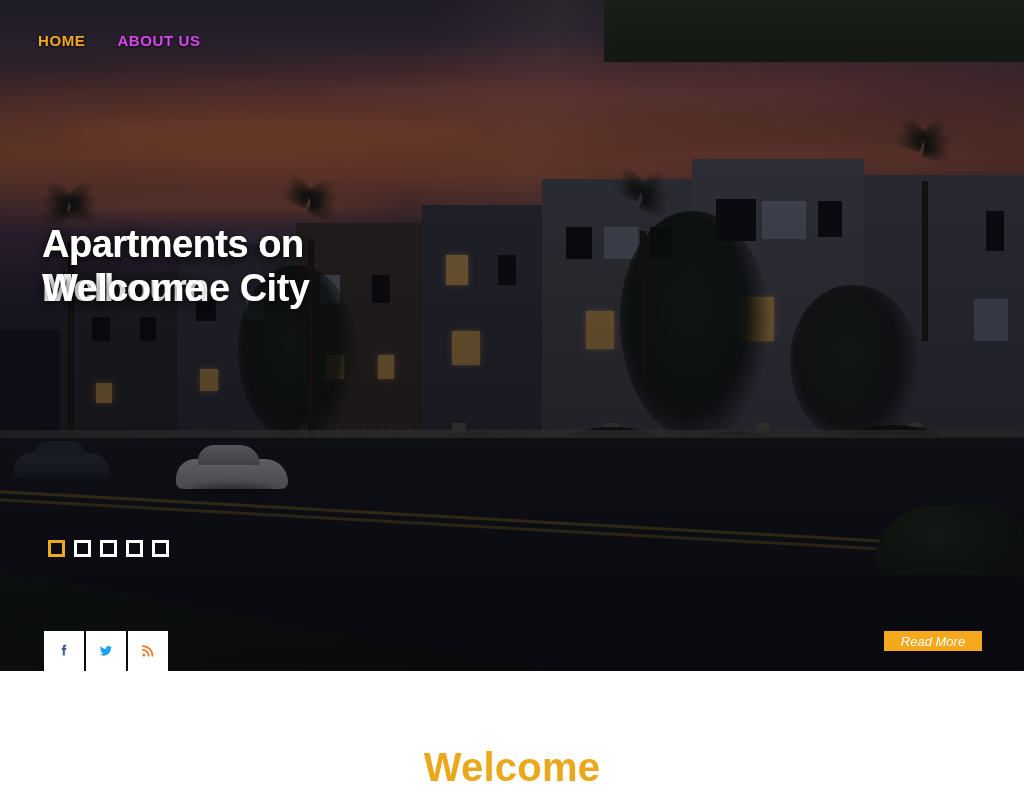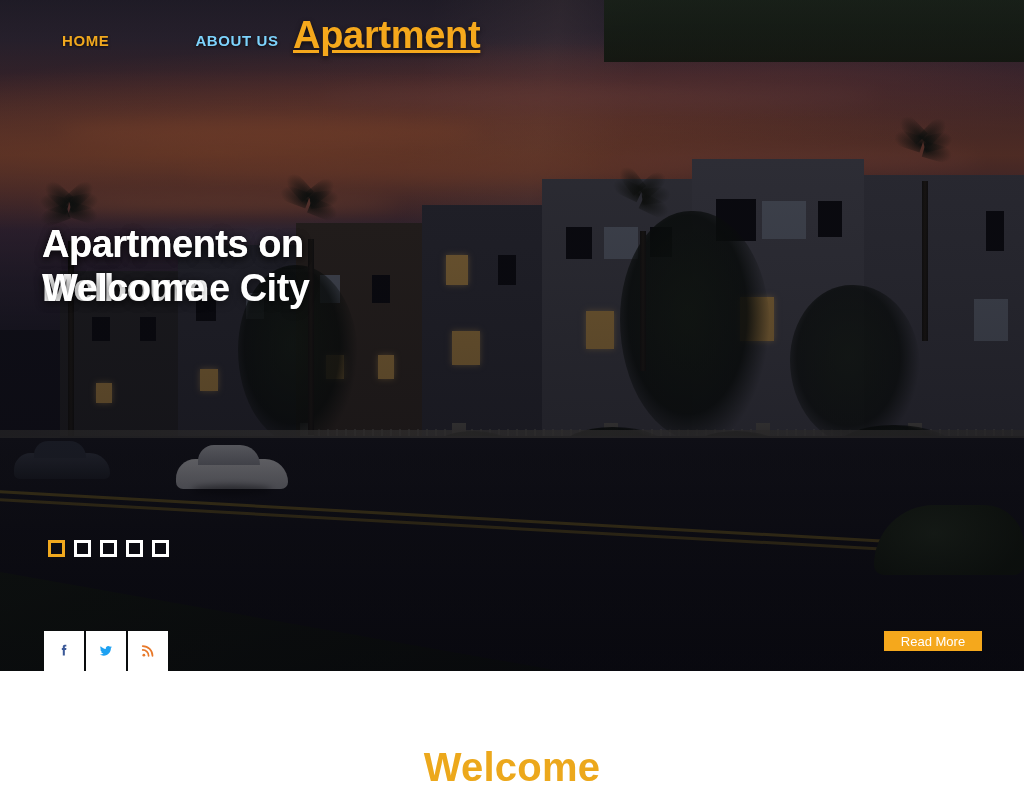--- a/index.html
+++ b/index.html
@@ -160,24 +160,24 @@
       linear-gradient(180deg, rgba(8,8,14,.40) 0%, rgba(8,8,14,.52) 40%, rgba(6,6,12,.72) 100%);
     pointer-events:none;
   }
 
   
   .navbar{
     position:absolute; left:0; top:0; width:1024px; height:80px;
     display:flex; align-items:center;
     z-index:30;
   }
-  .nav-left{ display:flex; align-items:center; gap:86px; margin-left:62px; }
+  .nav-left{ display:flex; align-items:center; gap:32px; margin-left:38px; }
   .nav-right{ display:flex; align-items:center; gap:44px; margin-left:auto; margin-right:72px; }
   .nav-link{
-    color:#7dd3fc; font-size:15px; font-weight:bold; letter-spacing:.6px;
+    color:#d946ef; font-size:15px; font-weight:bold; letter-spacing:.6px;
     text-decoration:none; text-transform:uppercase; white-space:nowrap;
     text-shadow:0 1px 3px rgba(0,0,0,.75);
     cursor:pointer;
   }
   .nav-link.active{ color:#f0a81e; }
   .brand{
     position:absolute; left:293px; top:14px;
     font-size:38px; font-weight:bold; color:#f5a81c;
     letter-spacing:-.3px; cursor:pointer;
     text-shadow:0 2px 5px rgba(0,0,0,.55);
@@ -215,21 +215,21 @@
   }
   .social svg{ display:block; }
 
   
   .readmore{
     position:absolute; left:884px; top:631px;
     width:98px; height:20px;
     background:#f5a81c; color:#ffffff;
     border:none; font-size:13px; font-family:"Liberation Sans", sans-serif;
     display:flex; align-items:center; justify-content:center;
-    cursor:pointer; z-index:25;
+    cursor:pointer; z-index:25;font-style:italic;
   }
 
   
   .welcome-section{
     width:1024px; height:129px; background:#ffffff;
     display:flex; align-items:flex-start; justify-content:center;
   }
   .welcome-title{
     margin-top:74px;
     font-size:40px; font-weight:bold; color:#ecа214; color:#eca81c;
@@ -351,21 +351,20 @@
   </div>
 
   <div class="hero-overlay"></div>
 
   <nav class="navbar">
     <div class="nav-left">
       <a class="nav-link active" href="#">HOME</a>
       <a class="nav-link" href="#">ABOUT US</a>
     </div>
 
-    <a class="brand" href="#">Apartment</a>
 
   </nav>
 
   <div class="captions">
     <h1 class="caption">Apartments on Melbourne City</h1>
     <h1 class="caption">Apartments on Welcome</h1>
   </div>
 
   <div class="dots">
     <span class="dot active"></span>

